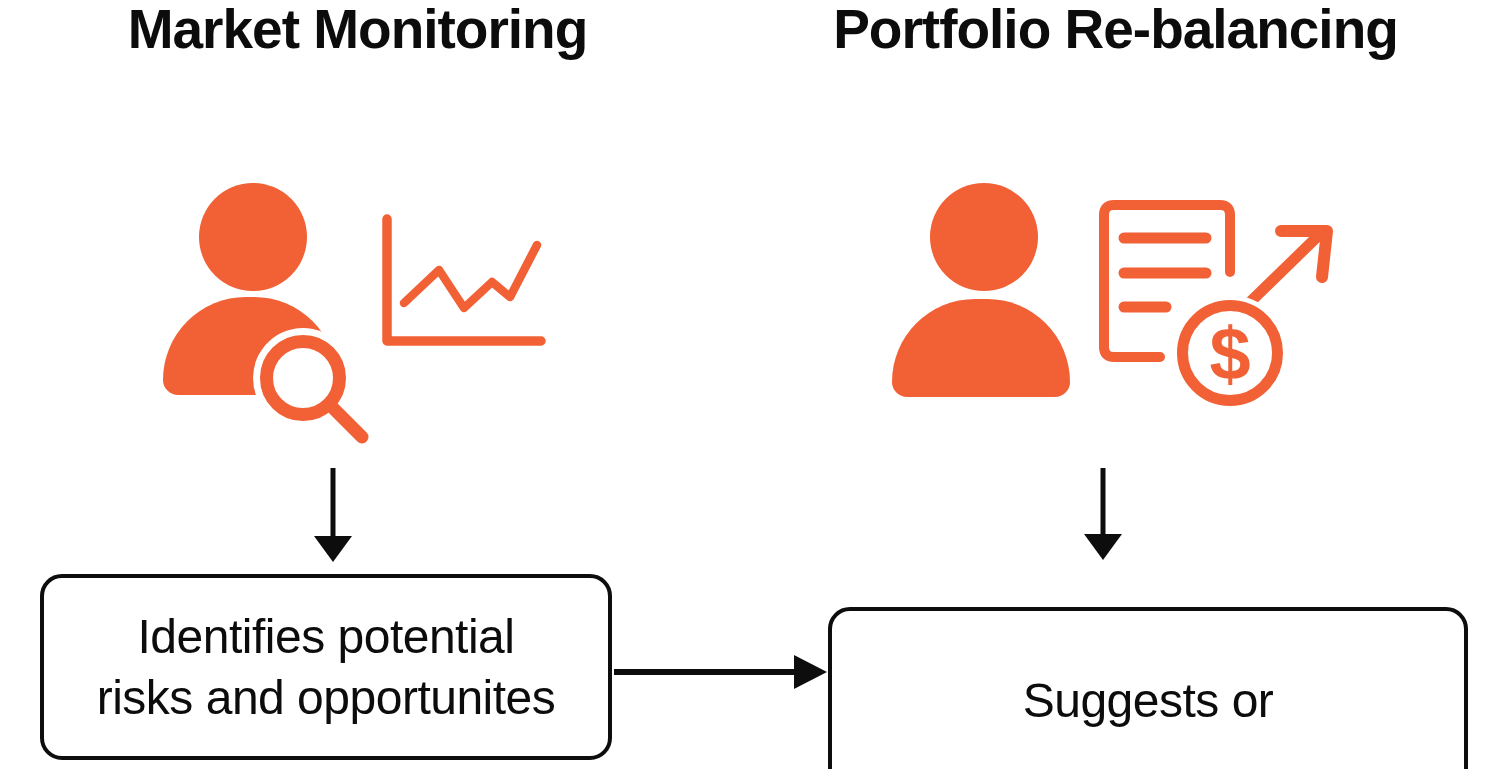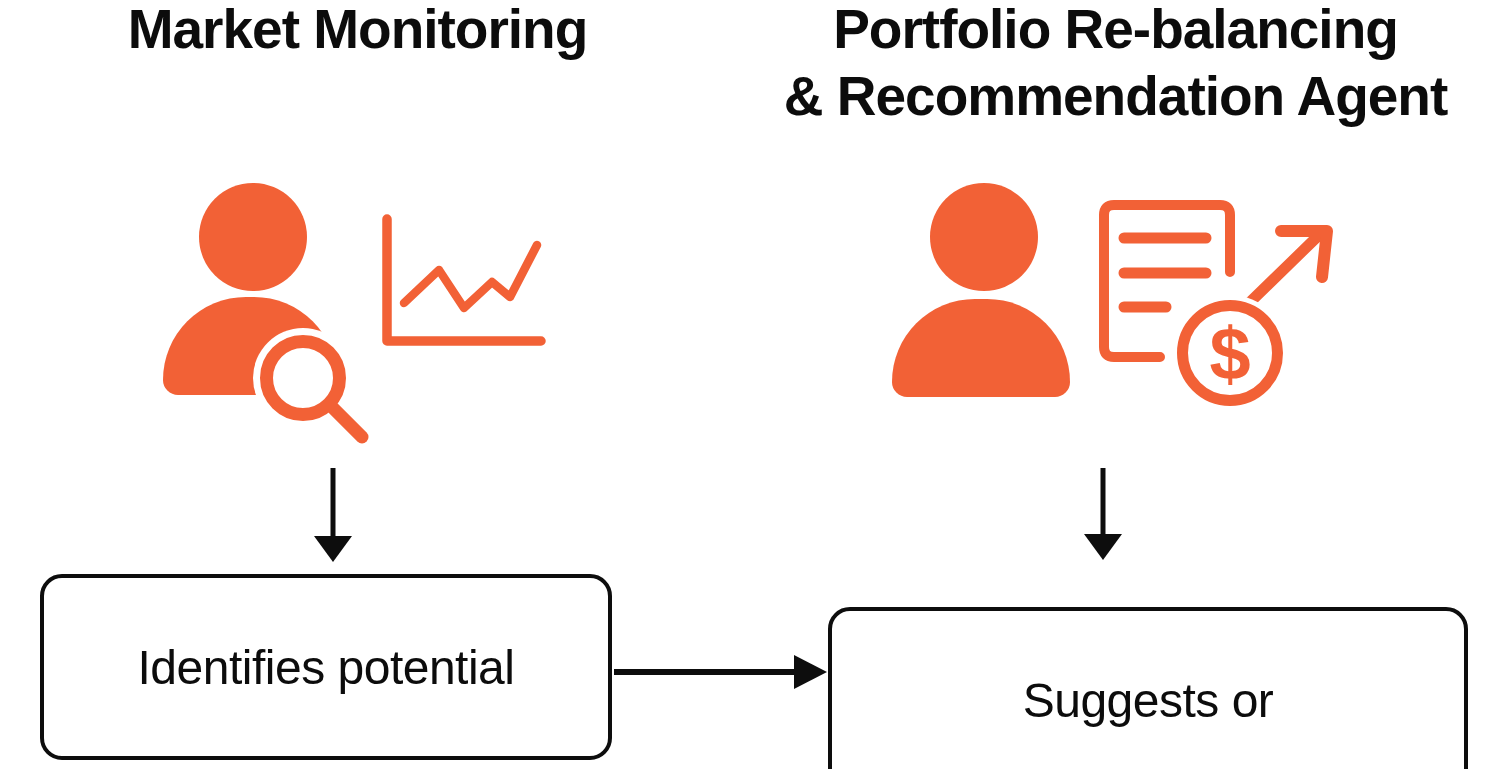--- a/index.html
+++ b/index.html
@@ -49,31 +49,31 @@
 </head>
 <body>
 
 <div class="canvas">
 
   <div class="title title-left">
     <div>Market Monitoring</div>
   </div>
   <div class="title title-right">
     <div>Portfolio Re-balancing</div>
-    <div>&amp; Recommendation Agent</div>
   </div>
 
   <div class="person-head head-left"></div>
   <div class="person-body body-left"></div>
 
   <div class="person-head head-right"></div>
   <div class="person-body body-right"></div>
 
   <div class="result-box box-left">
     <div>Identifies potential</div>
+    <div>risks and opportunites</div>
   </div>
   <div class="result-box box-right">
     <div>Suggests or</div>
   </div>
 
   <svg class="artwork" viewBox="0 0 1500 769" xmlns="http://www.w3.org/2000/svg">
 
     <g>
       <path d="M387 219 L387 341 L541 341" fill="none" stroke="#F26136" stroke-width="9.5" stroke-linecap="round" stroke-linejoin="round"></path>
       <path d="M404 303 L439 270 L464 308 L492 282 L510 297 L537 245" fill="none" stroke="#F26136" stroke-width="8.5" stroke-linecap="round" stroke-linejoin="round"></path>

